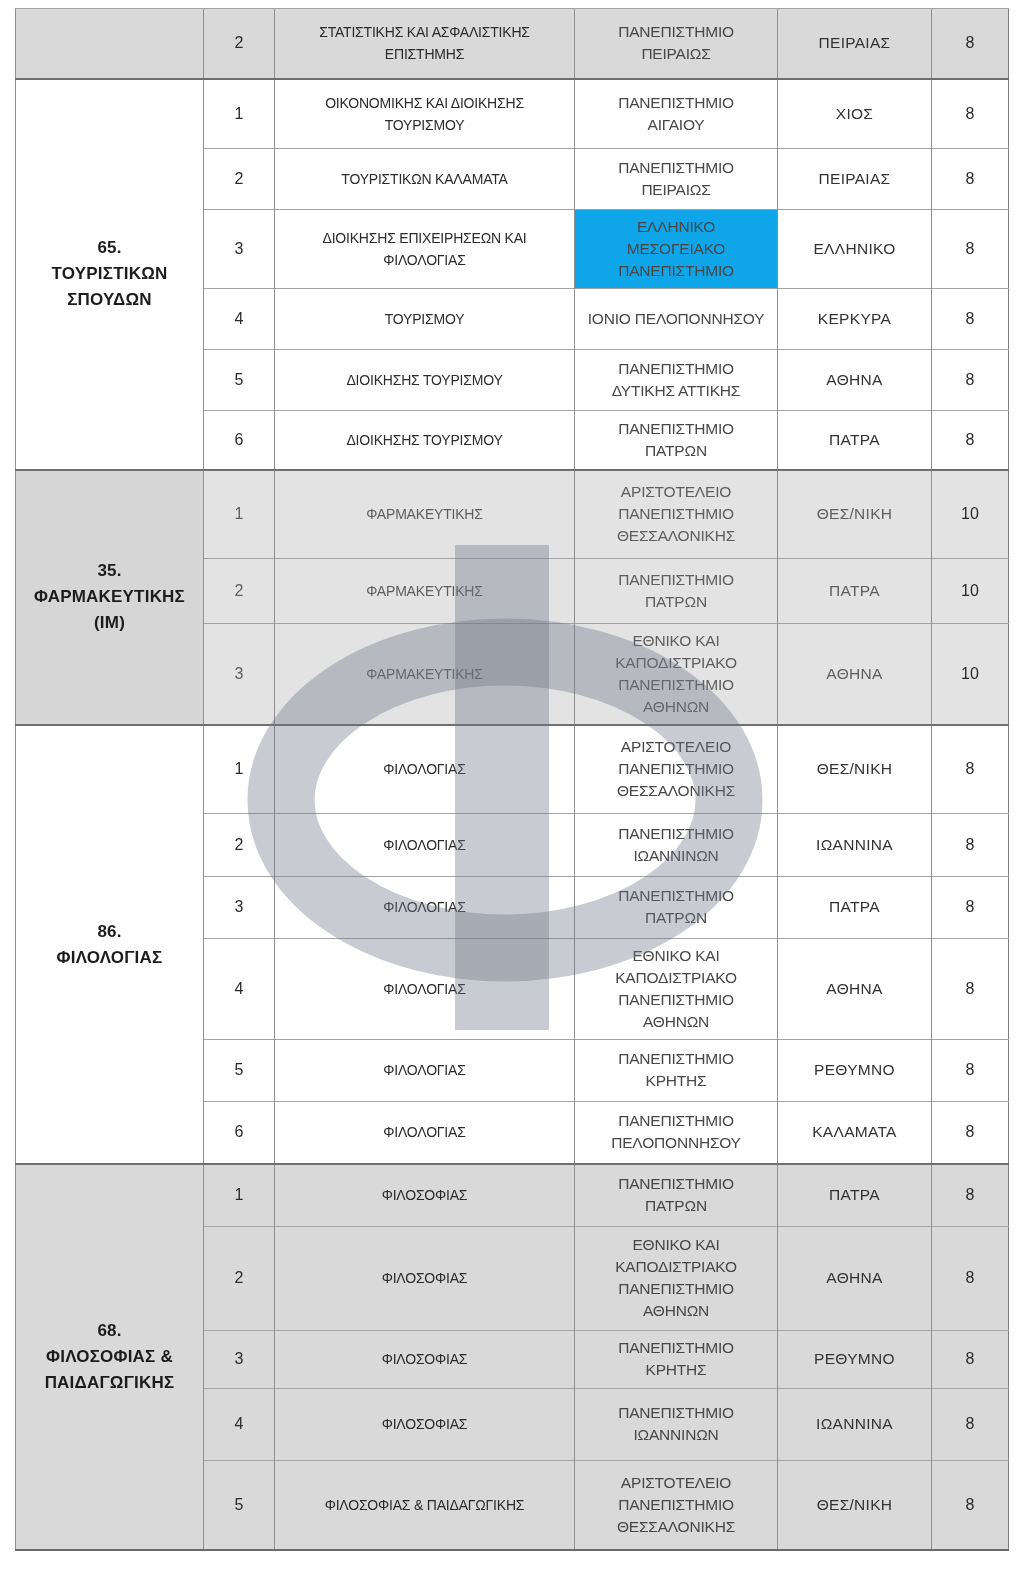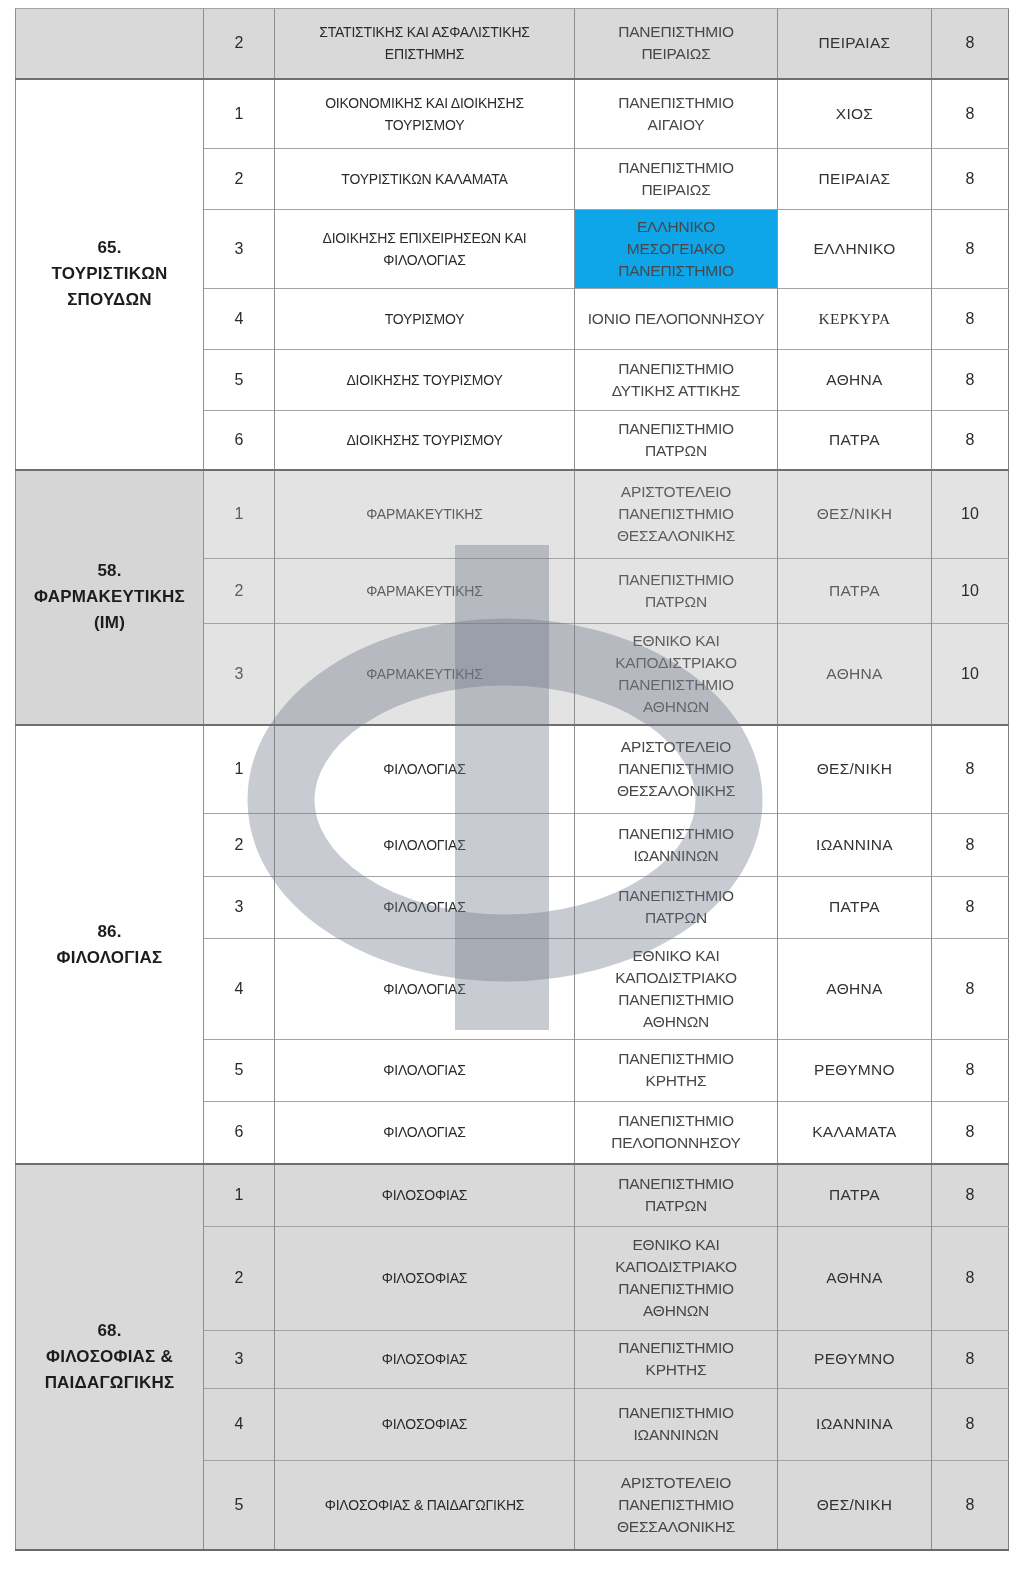--- a/index.html
+++ b/index.html
@@ -91,41 +91,41 @@
           <td class="univ" style="background: #0ea5e9;">ΕΛΛΗΝΙΚΟ
 ΜΕΣΟΓΕΙΑΚΟ
 ΠΑΝΕΠΙΣΤΗΜΙΟ</td>
           <td class="city" style="background: rgb(255, 255, 255);">ΕΛΛΗΝΙΚΟ</td>
           <td class="cnt" style="background: rgb(255, 255, 255);">8</td>
         </tr>
         <tr style="height: 61px;">
           <td class="num" style="background: rgb(255, 255, 255);">4</td>
           <td class="dept" style="background: rgb(255, 255, 255);">ΤΟΥΡΙΣΜΟΥ</td>
           <td class="univ" style="background: rgb(255, 255, 255);">ΙΟΝΙΟ ΠΕΛΟΠΟΝΝΗΣΟΥ</td>
-          <td class="city" style="background: rgb(255, 255, 255); font-family: Liberation Serif, serif;">ΚΕΡΚΥΡΑ</td>
+          <td class="city" style="background: rgb(255, 255, 255);">ΚΕΡΚΥΡΑ</td>
           <td class="cnt" style="background: rgb(255, 255, 255);">8</td>
         </tr>
         <tr style="height: 61px;">
           <td class="num" style="background: rgb(255, 255, 255);">5</td>
           <td class="dept" style="background: rgb(255, 255, 255);">ΔΙΟΙΚΗΣΗΣ ΤΟΥΡΙΣΜΟΥ</td>
           <td class="univ" style="background: rgb(255, 255, 255);">ΠΑΝΕΠΙΣΤΗΜΙΟ
 ΔΥΤΙΚΗΣ ΑΤΤΙΚΗΣ</td>
           <td class="city" style="background: rgb(255, 255, 255);">ΑΘΗΝΑ</td>
           <td class="cnt" style="background: rgb(255, 255, 255);">8</td>
         </tr>
         <tr style="height: 59px;">
           <td class="num" style="background: rgb(255, 255, 255);">6</td>
           <td class="dept" style="background: rgb(255, 255, 255);">ΔΙΟΙΚΗΣΗΣ ΤΟΥΡΙΣΜΟΥ</td>
           <td class="univ" style="background: rgb(255, 255, 255);">ΠΑΝΕΠΙΣΤΗΜΙΟ
 ΠΑΤΡΩΝ</td>
           <td class="city" style="background: rgb(255, 255, 255);">ΠΑΤΡΑ</td>
           <td class="cnt" style="background: rgb(255, 255, 255);">8</td>
         </tr>
         <tr class="gfirst soft" style="height: 89px;">
-          <td class="lbl" rowspan="3" style="background: rgb(214, 214, 214);">58.
+          <td class="lbl" rowspan="3" style="background: rgb(214, 214, 214);">35.
 ΦΑΡΜΑΚΕΥΤΙΚΗΣ
 (ΙΜ)</td>
           <td class="num" style="background: rgb(227, 227, 227);">1</td>
           <td class="dept" style="background: rgb(227, 227, 227);">ΦΑΡΜΑΚΕΥΤΙΚΗΣ</td>
           <td class="univ" style="background: rgb(227, 227, 227);">ΑΡΙΣΤΟΤΕΛΕΙΟ
 ΠΑΝΕΠΙΣΤΗΜΙΟ
 ΘΕΣΣΑΛΟΝΙΚΗΣ</td>
           <td class="city" style="background: rgb(227, 227, 227);">ΘΕΣ/ΝΙΚΗ</td>
           <td class="cnt" style="background: rgb(227, 227, 227);">10</td>
         </tr>

